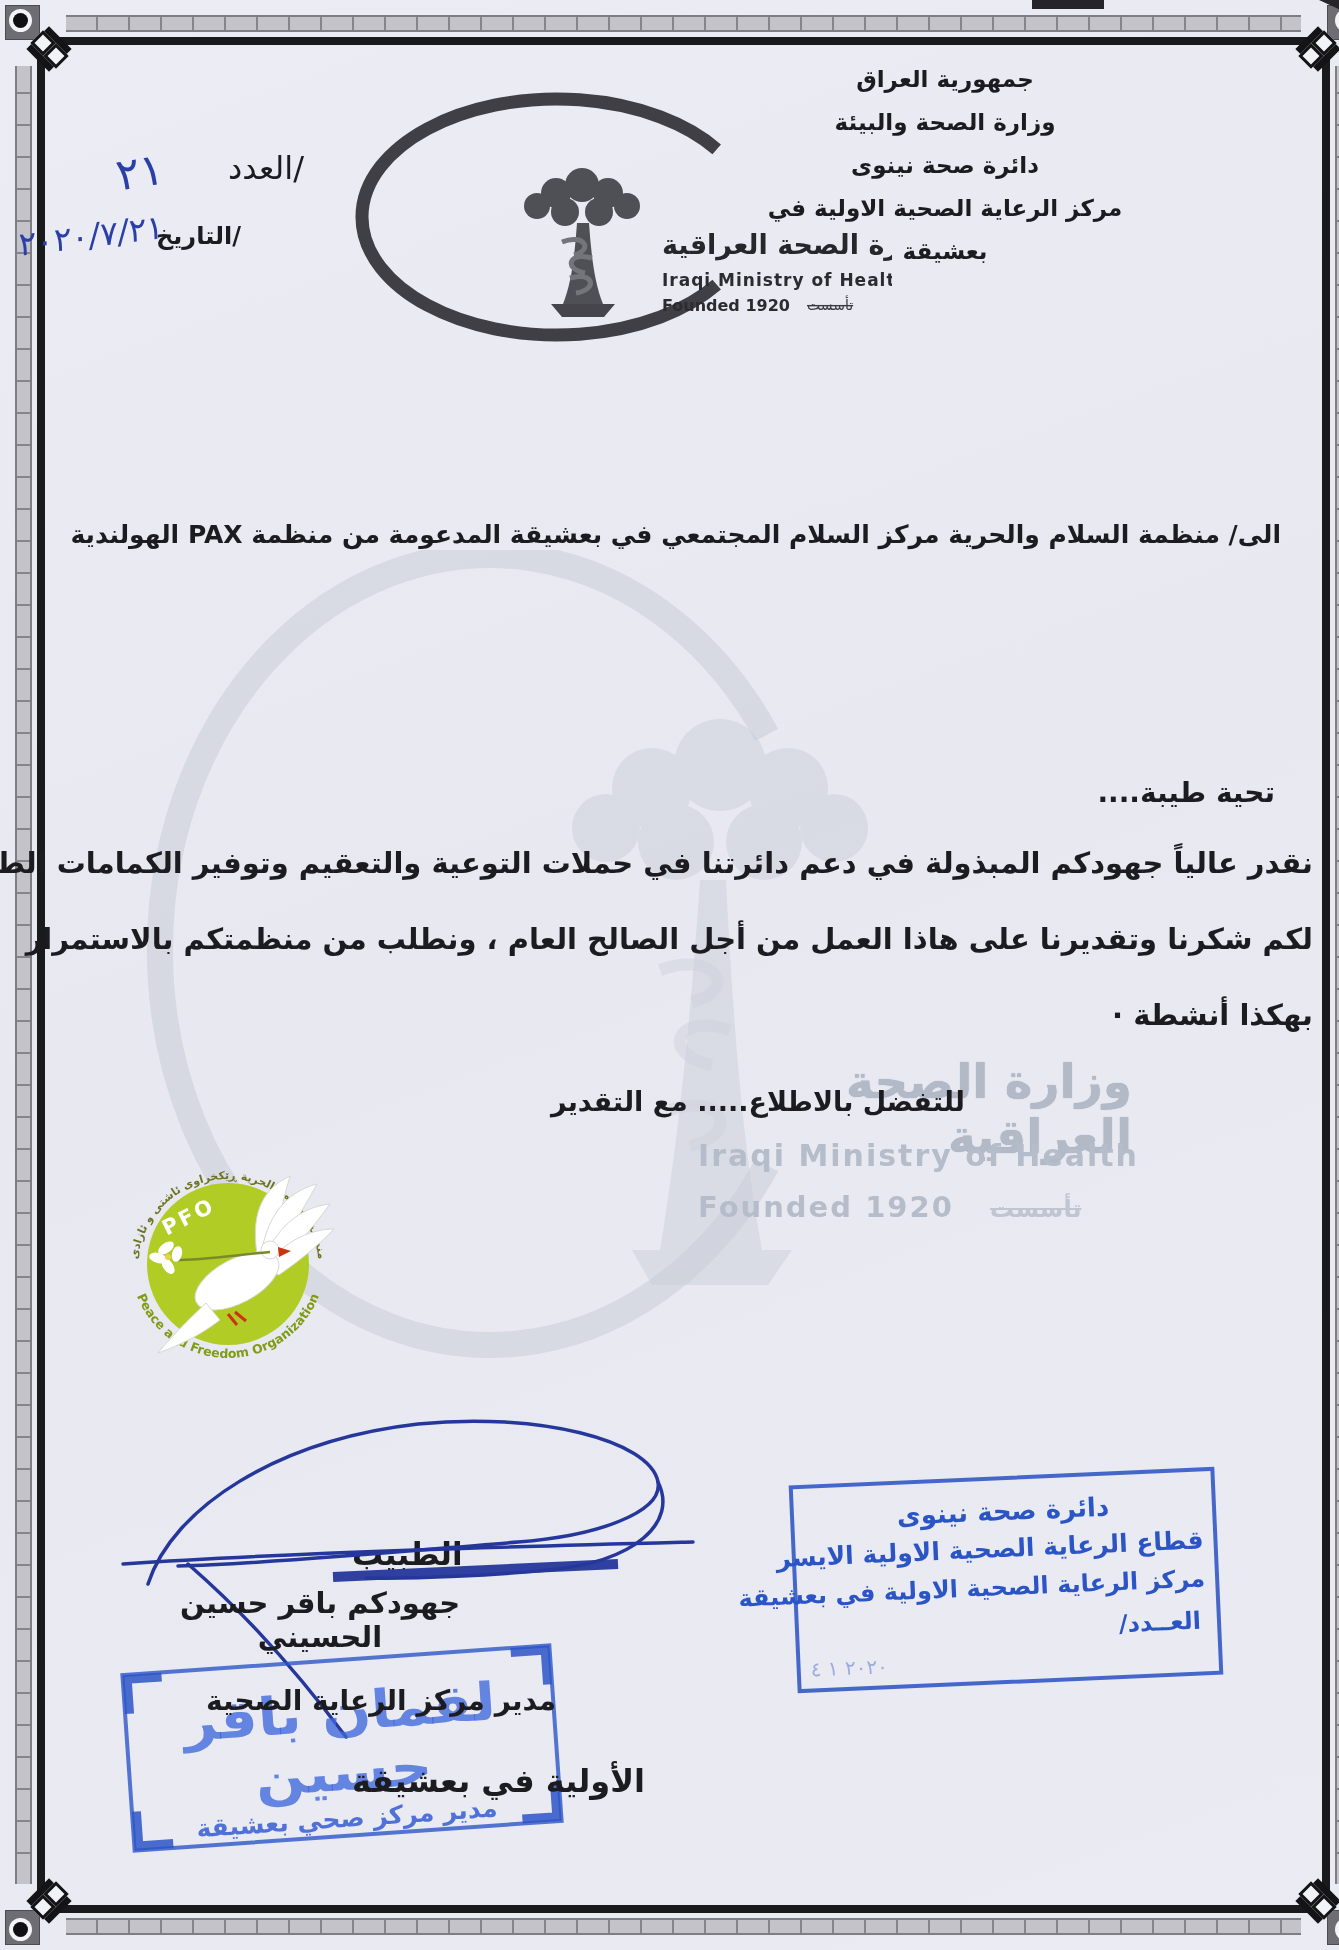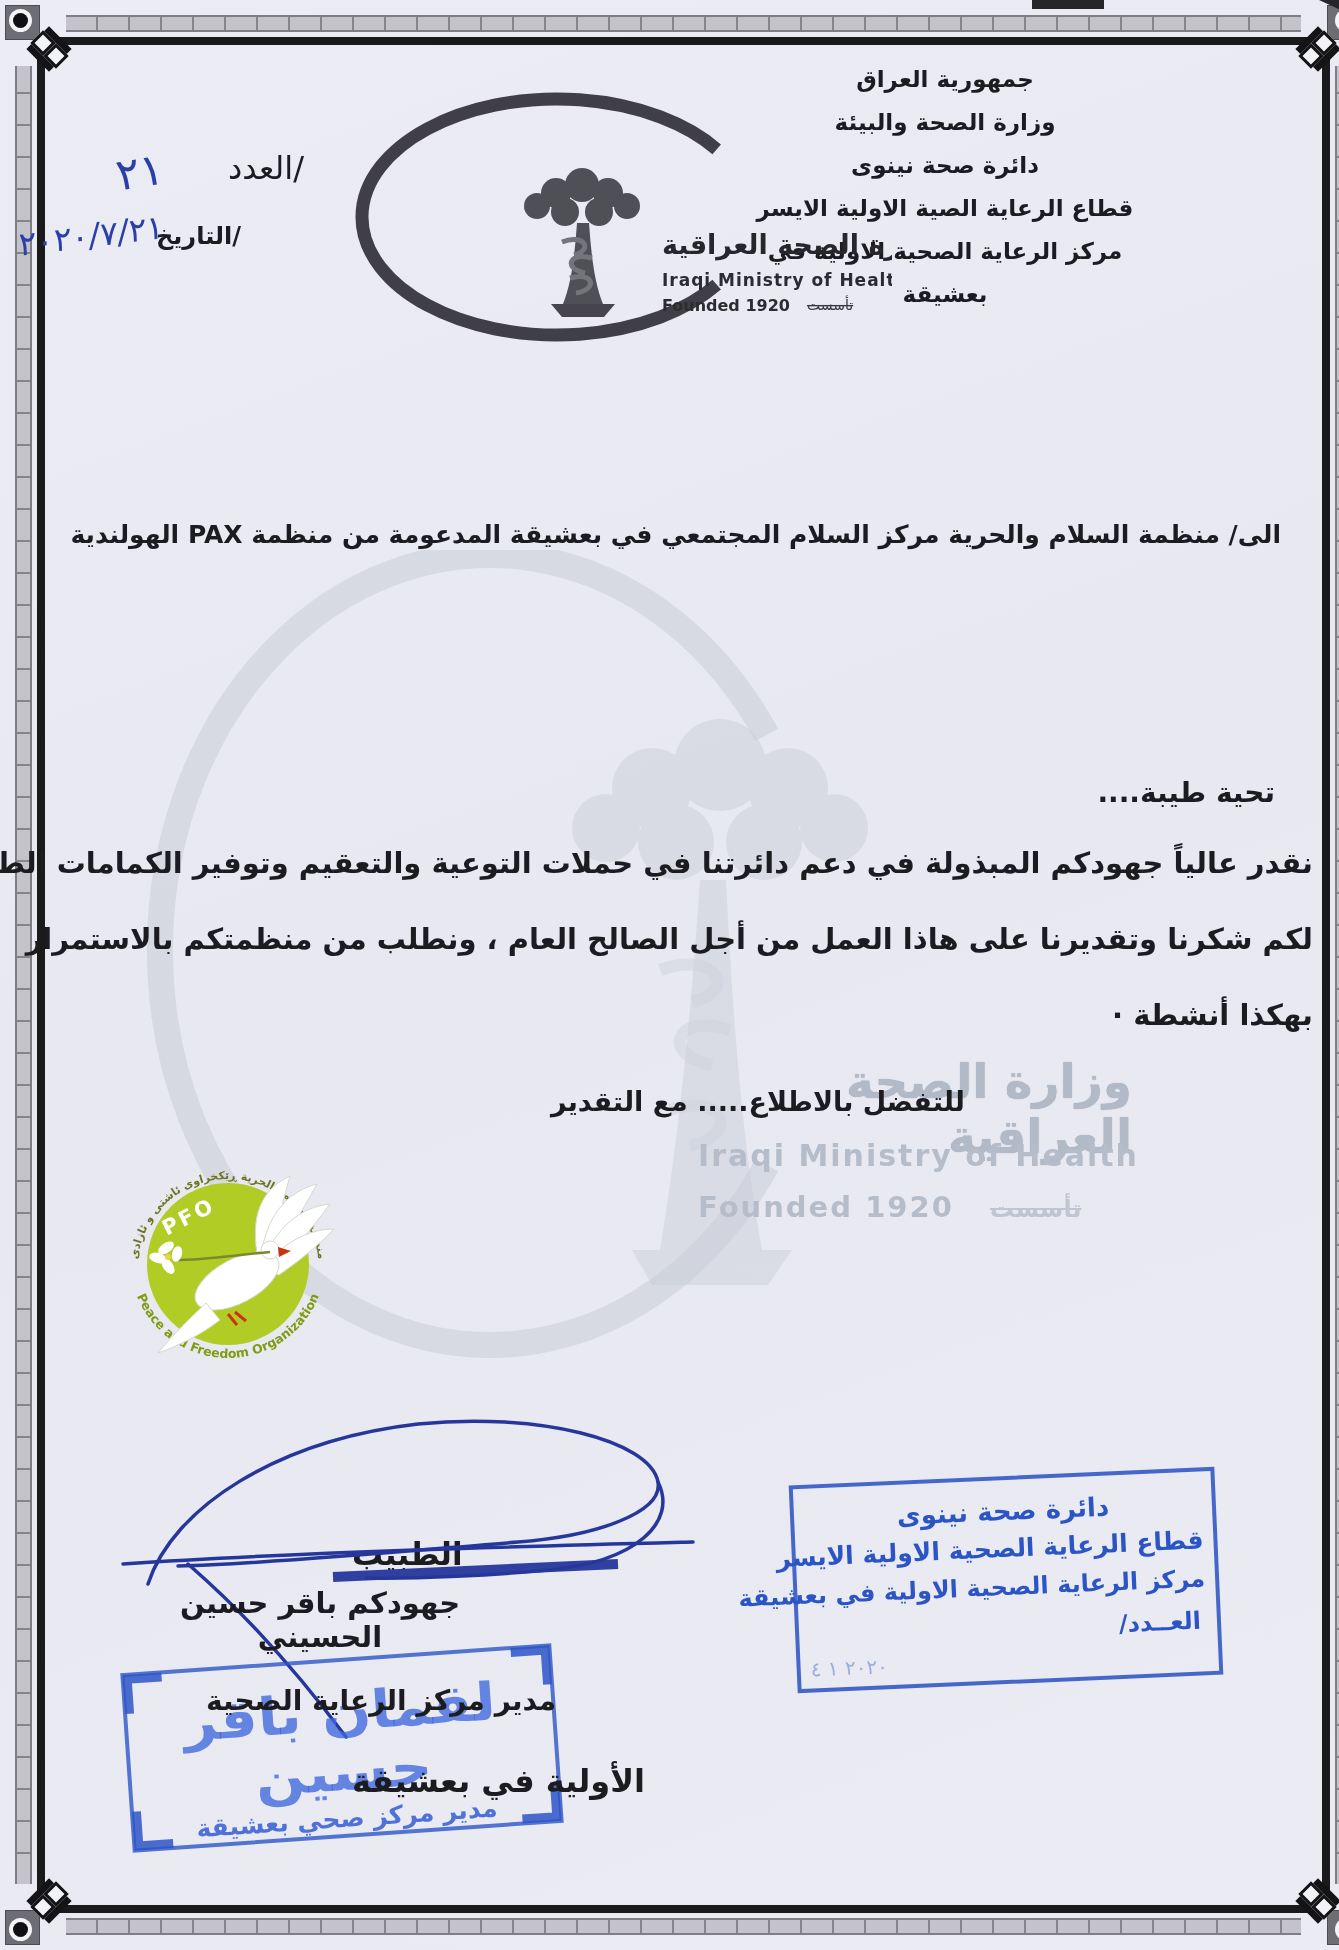--- a/index.html
+++ b/index.html
@@ -151,21 +151,20 @@
     <div class="c-d1"></div>
       <div class="c-d2"></div>
   </div>
   <div class="scan-mark m1"></div>
   <div class="scan-mark m2"></div>
 
   <div class="hdr-right">
     <div>جمهورية العراق</div>
     <div>وزارة الصحة والبيئة</div>
     <div>دائرة صحة نينوى</div>
-    <div>قطاع الرعاية الصية الاولية الايسر</div>
     <div>مركز الرعاية الصحية الاولية في</div>
     <div>بعشيقة</div>
   </div>
 
   <div class="num-label">العدد/</div>
   <div class="num-value">٢١</div>
   <div class="date-label">التاريخ/</div>
   <div class="date-value">٢٠٢٠/٧/٢١</div>
 
   <div class="moh-logo">

